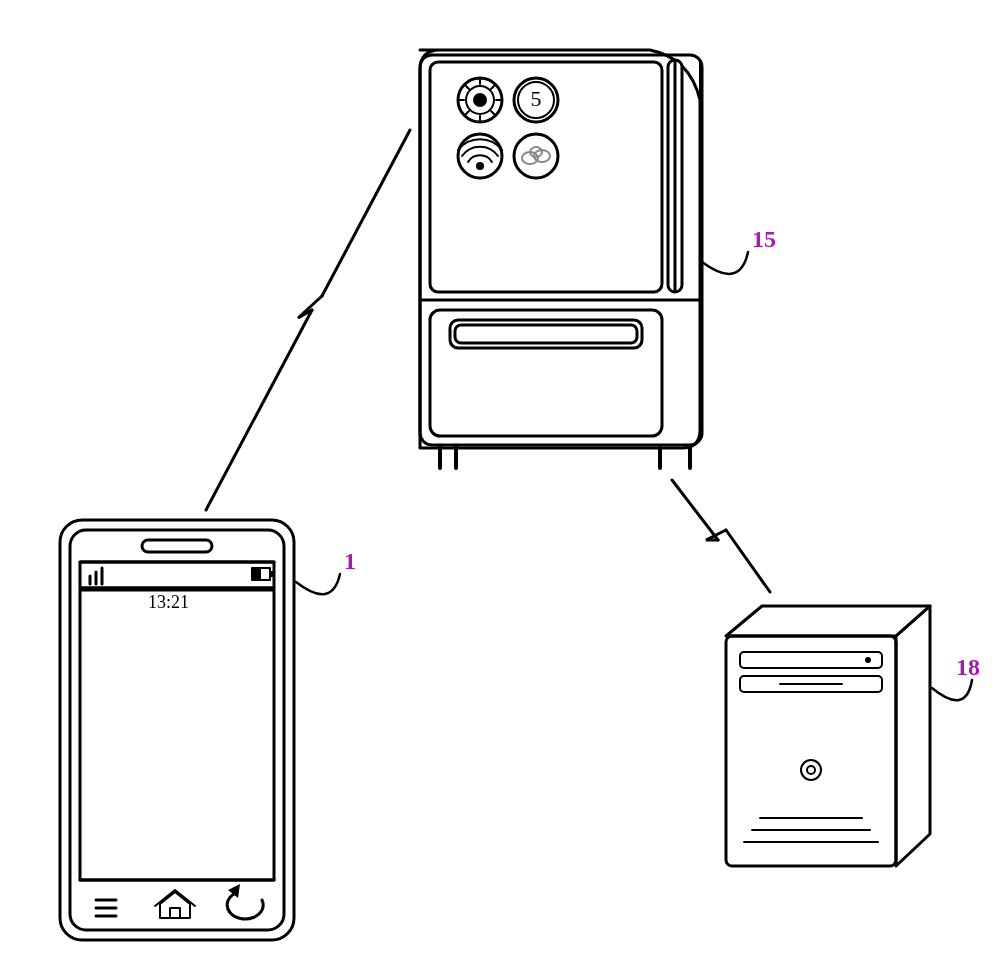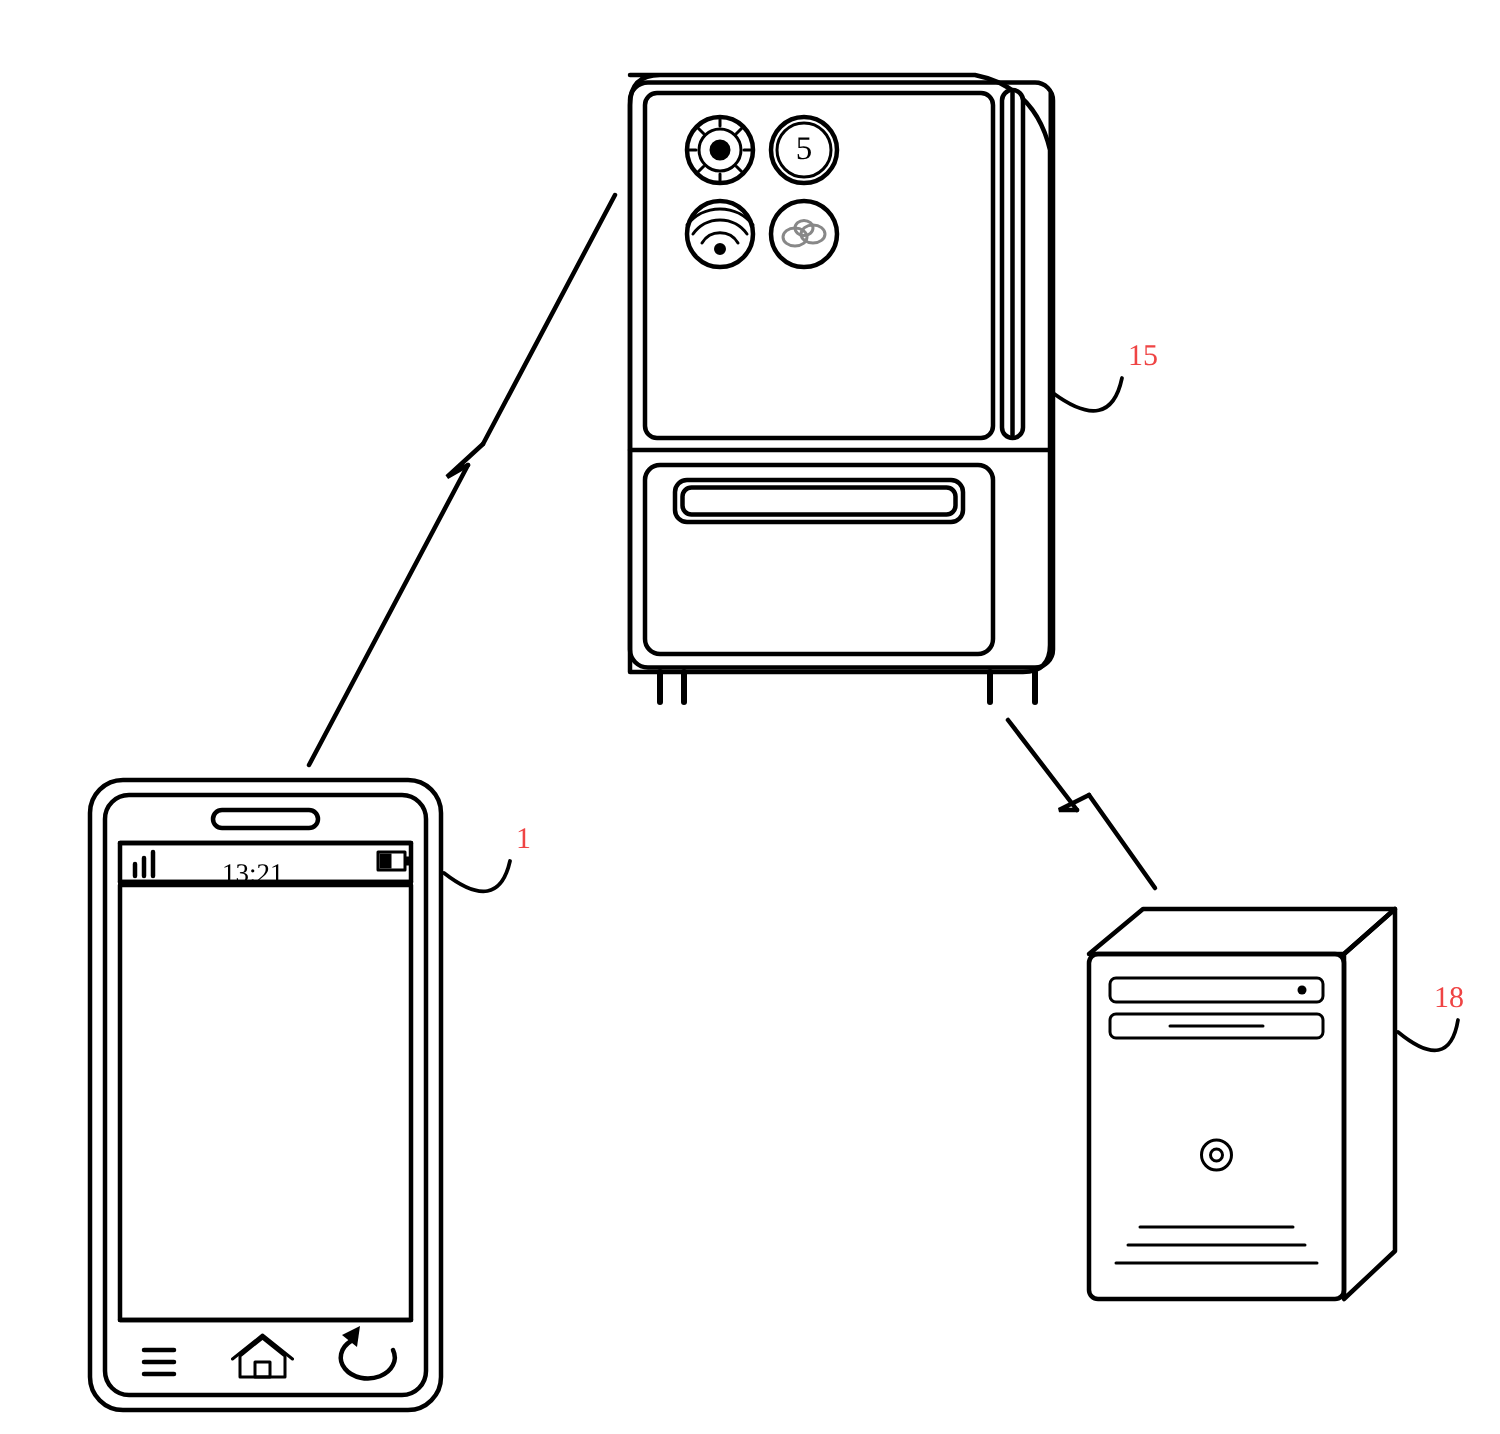--- a/index.html
+++ b/index.html
@@ -15,22 +15,23 @@
     width: 1000px;
     height: 956px;
   }
   svg.full {
     position: absolute;
     left: 0; top: 0;
     width: 1000px; height: 956px;
   }
   .label {
     position: absolute;
-    font-size: 20px;
-    color: #ef4444;
+    font-size: 24px;
+    color: #a21caf;
+    font-weight: bold;
   }
   .phone-text {
     font-size: 18px;
     color: #000;
   }
   .magnet-text {
     font-size: 22px;
     color: #000;
     text-align: center;
   }
@@ -190,17 +191,17 @@
     <path d="M296 582 Q332 610 340 574"></path>
 
     <path d="M932 688 Q966 716 972 680"></path>
   </g>
 </svg>
 
 <div class="label" style="left:752px; top:226px;">15</div>
 <div class="label" style="left:344px; top:548px;">1</div>
 <div class="label" style="left:956px; top:654px;">18</div>
 
-<div class="phone-text" style="position:absolute; left:148px; top:572px;">13:21</div>
+<div class="phone-text" style="position:absolute; left:148px; top:592px;">13:21</div>
 
 <div class="magnet-text" style="position:absolute; left:524px; top:86px; width:24px;">5</div>
 
 </div>
 
 </body></html>

